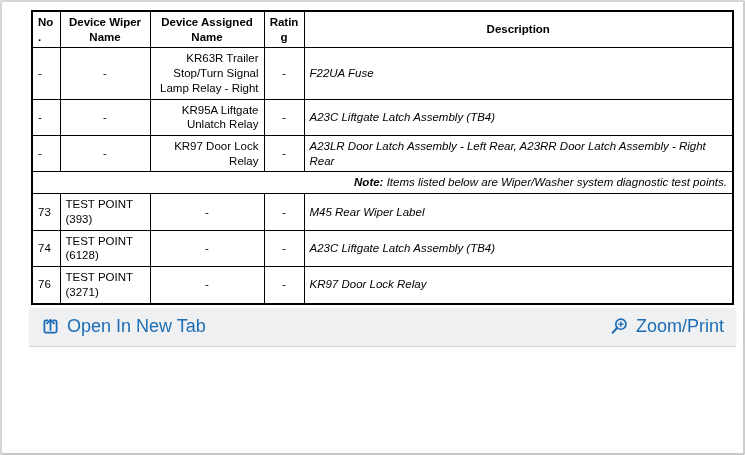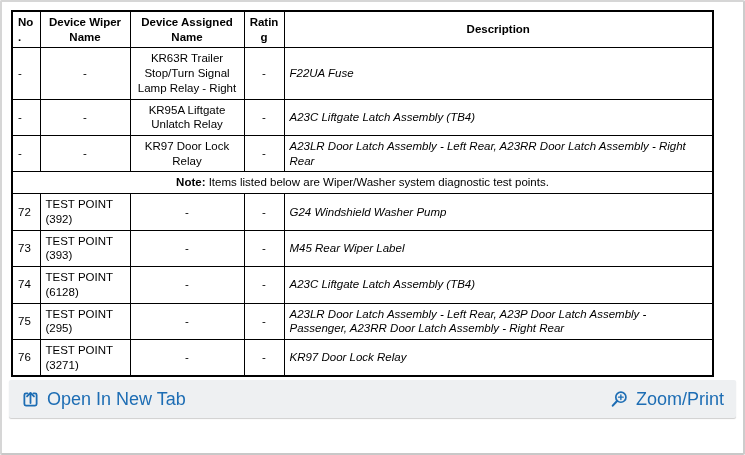--- a/index.html
+++ b/index.html
@@ -12,20 +12,21 @@
     position: relative;
     width: 745px;
     height: 455px;
     box-sizing: border-box;
     border: 2px solid #d6d6d6;
     border-bottom-color: #c8c8c8;
     border-right-color: #cccccc;
     border-radius: 2px;
     background: #ffffff;
     overflow: hidden;
+    padding-left: 20px;
   }
   .content {
     padding: 8px 9px 0 9px;
   }
   table.device-table {
     border-collapse: collapse;
     table-layout: fixed;
     width: 703px;
     border: 2px solid #000;
     font-size: 11.5px;
@@ -43,28 +44,29 @@
   thead th {
     font-weight: bold;
     text-align: center;
     height: 27px;
   }
   thead th.h-no, thead th.h-rating { vertical-align: bottom; text-align: left; }
   thead th.h-rating { text-align: center; margin-top: 48px; }
   tbody td { height: 26px; }
   td.c-no { text-align: left; }
   td.c-label { text-align: left; }
-  td.c-assigned { text-align: center; }
+  td.c-assigned { text-align: right; }
   td.c-rating { text-align: center; }
   td.c-description { text-align: left; font-style: italic; }
   td.dash { text-align: center; }
   td.note-cell {
     height: 13px;
     padding: 3px 5px;
-    text-align: center;
+    text-align: right;
+    font-style: italic;
   }
   .footer {
     margin: 3px 7px 0 7px;
     height: 38px;
     background: #eef0f2;
     border-radius: 2px;
     box-shadow: 0 1px 1px #cfcfcf;
     display: flex;
     align-items: center;
     justify-content: space-between;
@@ -123,46 +125,32 @@
             <td class="c-no">-</td>
             <td class="c-label dash">-</td>
             <td class="c-assigned">KR97 Door Lock Relay</td>
             <td class="c-rating dash">-</td>
             <td class="c-description">A23LR Door Latch Assembly - Left Rear, A23RR Door Latch Assembly - Right Rear</td>
           </tr>
           <tr>
             <td colspan="5" class="note-cell"><b>Note:</b> Items listed below are Wiper/Washer system diagnostic test points.</td>
           </tr>
           <tr>
-            <td class="c-no">72</td>
-            <td class="c-label">TEST POINT (392)</td>
-            <td class="c-assigned dash">-</td>
-            <td class="c-rating dash">-</td>
-            <td class="c-description">G24 Windshield Washer Pump</td>
-          </tr>
-          <tr>
             <td class="c-no">73</td>
             <td class="c-label">TEST POINT (393)</td>
             <td class="c-assigned dash">-</td>
             <td class="c-rating dash">-</td>
             <td class="c-description">M45 Rear Wiper Label</td>
           </tr>
           <tr>
             <td class="c-no">74</td>
             <td class="c-label">TEST POINT (6128)</td>
             <td class="c-assigned dash">-</td>
             <td class="c-rating dash">-</td>
             <td class="c-description">A23C Liftgate Latch Assembly (TB4)</td>
-          </tr>
-          <tr>
-            <td class="c-no">75</td>
-            <td class="c-label">TEST POINT (295)</td>
-            <td class="c-assigned dash">-</td>
-            <td class="c-rating dash">-</td>
-            <td class="c-description">A23LR Door Latch Assembly - Left Rear, A23P Door Latch Assembly - Passenger, A23RR Door Latch Assembly - Right Rear</td>
           </tr>
           <tr>
             <td class="c-no">76</td>
             <td class="c-label">TEST POINT (3271)</td>
             <td class="c-assigned dash">-</td>
             <td class="c-rating dash">-</td>
             <td class="c-description">KR97 Door Lock Relay</td>
           </tr>
         </tbody>
     </table>

